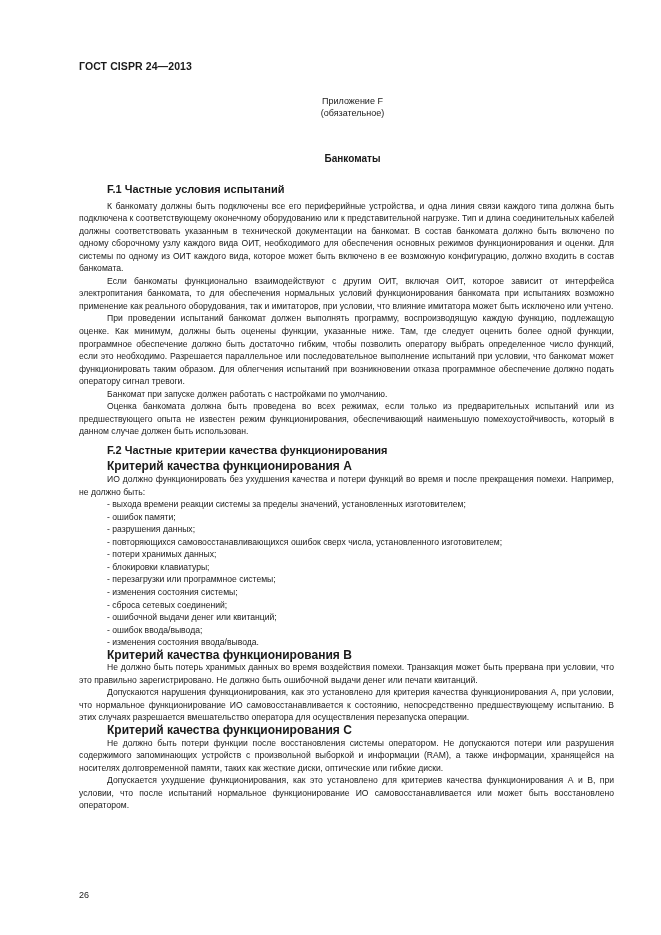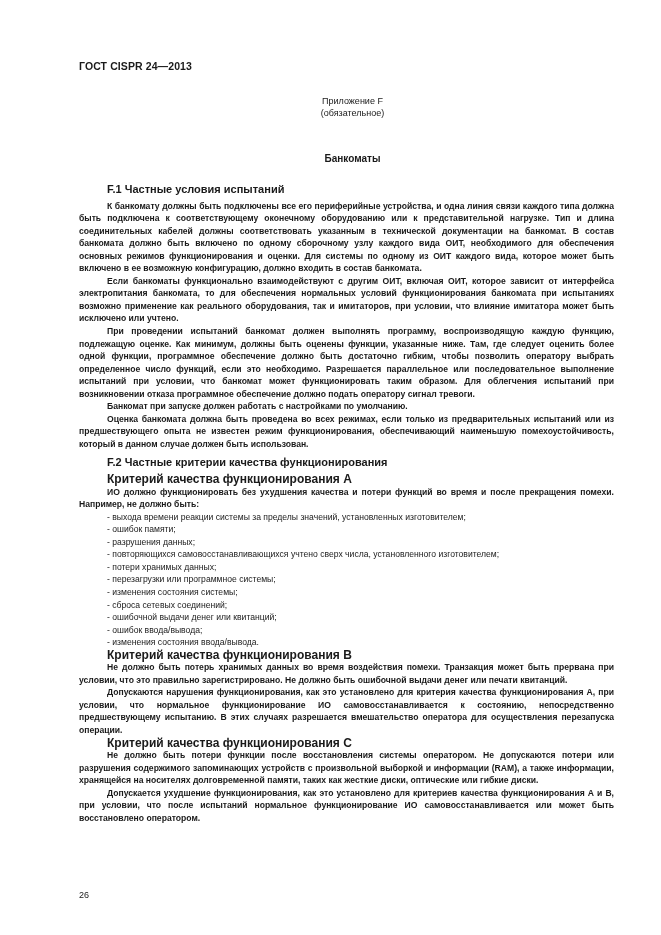--- a/index.html
+++ b/index.html
@@ -6,21 +6,21 @@
   body { width: 661px; height: 935px; position: relative; overflow: hidden;
          font-family: "Liberation Sans", sans-serif; color: #1a1a1a; }
   .page { position: absolute; left: 0; top: 0; width: 661px; height: 763px; }
   .hdr { position: absolute; left: 79px; top: 60px; font-size: 10.5px; font-weight: bold; letter-spacing: 0.1px; }
   .annex { position: absolute; left: 0; width: 661px; text-align: center; font-size: 9px; line-height: 12px; }
   .annex-1 { top: 95px; left: 22px; }
   .annex-2 { top: 107px; left: 22px; }
   .title { position: absolute; top: 153px; left: 22px; width: 661px; text-align: center; font-size: 10px; font-weight: bold; }
   .body { position: absolute; left: 79px; width: 535px; top: 183px; font-size: 8.6px; line-height: 12.55px; }
   .body p { margin: 0; text-align: justify; }
-  .ind { text-indent: 28px; font-weight: bold; }
+  .ind { text-indent: 28px; }
   .h-sec { font-weight: bold; padding-left: 28px; margin: 0; font-size: 11px; }
   .h-sub { font-weight: bold; padding-left: 28px; font-size: 12px; }
   .li { padding-left: 28px; }
   .gap-s { height: 4px; }
   .gap-m { height: 6px; }
   .pnum { position: absolute; left: 79px; top: 890px; font-size: 9px; }
 </style>
 </head>
 <body>
 
@@ -40,22 +40,23 @@
     <p class="ind">Оценка банкомата должна быть проведена во всех режимах, если только из предварительных испытаний или из предшествующего опыта не известен режим функционирования, обеспечивающий наименьшую помехоустойчивость, который в данном случае должен быть использован.</p>
     <div class="gap-m"></div>
     <p class="h-sec">F.2  Частные критерии качества функционирования</p>
     <div class="gap-s"></div>
     <p class="h-sub">Критерий качества функционирования А</p>
     <p class="ind">ИО должно функционировать без ухудшения качества и потери функций во время и после прекращения помехи. Например, не должно быть:</p>
     <div>
       <p class="li">- выхода времени реакции системы за пределы значений, установленных изготовителем;</p>
       <p class="li">- ошибок памяти;</p>
       <p class="li">- разрушения данных;</p>
-      <p class="li">- повторяющихся самовосстанавливающихся учтено сверх числа, установленного изготовителем;</p>
+      <p class="li">- повторяющихся самовосстанавливающихся ошибок сверх числа, установленного изготовителем;</p>
       <p class="li">- потери хранимых данных;</p>
+      <p class="li">- блокировки клавиатуры;</p>
       <p class="li">- перезагрузки или программное системы;</p>
       <p class="li">- изменения состояния системы;</p>
       <p class="li">- сброса сетевых соединений;</p>
       <p class="li">- ошибочной выдачи денег или квитанций;</p>
       <p class="li">- ошибок ввода/вывода;</p>
       <p class="li">- изменения состояния ввода/вывода.</p>
     </div>
     <p class="h-sub">Критерий качества функционирования В</p>
     <p class="ind">Не должно быть потерь хранимых данных во время воздействия помехи. Транзакция может быть прервана при условии, что это правильно зарегистрировано. Не должно быть ошибочной выдачи денег или печати квитанций.</p>
     <p class="ind">Допускаются нарушения функционирования, как это установлено для критерия качества функционирования А, при условии, что нормальное функционирование ИО самовосстанавливается к состоянию, непосредственно предшествующему испытанию. В этих случаях разрешается вмешательство оператора для осуществления перезапуска операции.</p>

